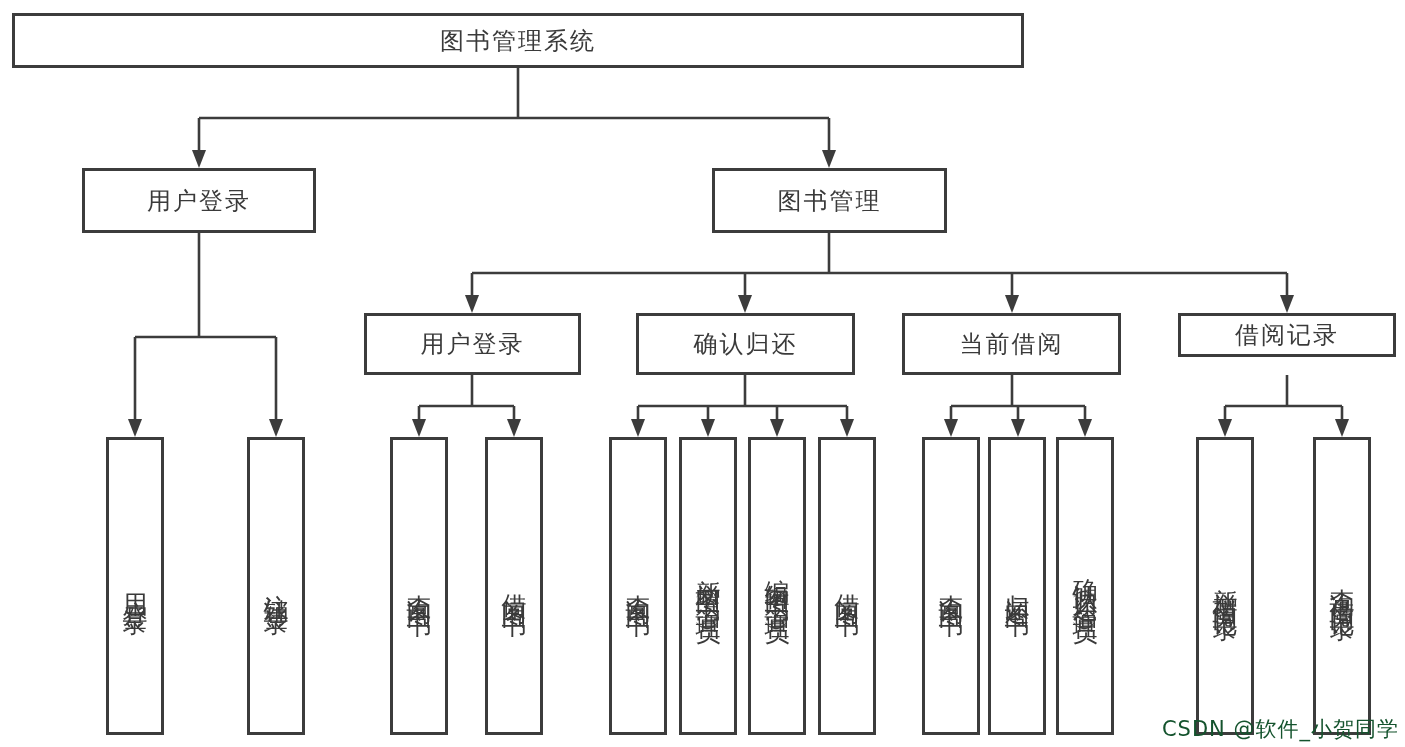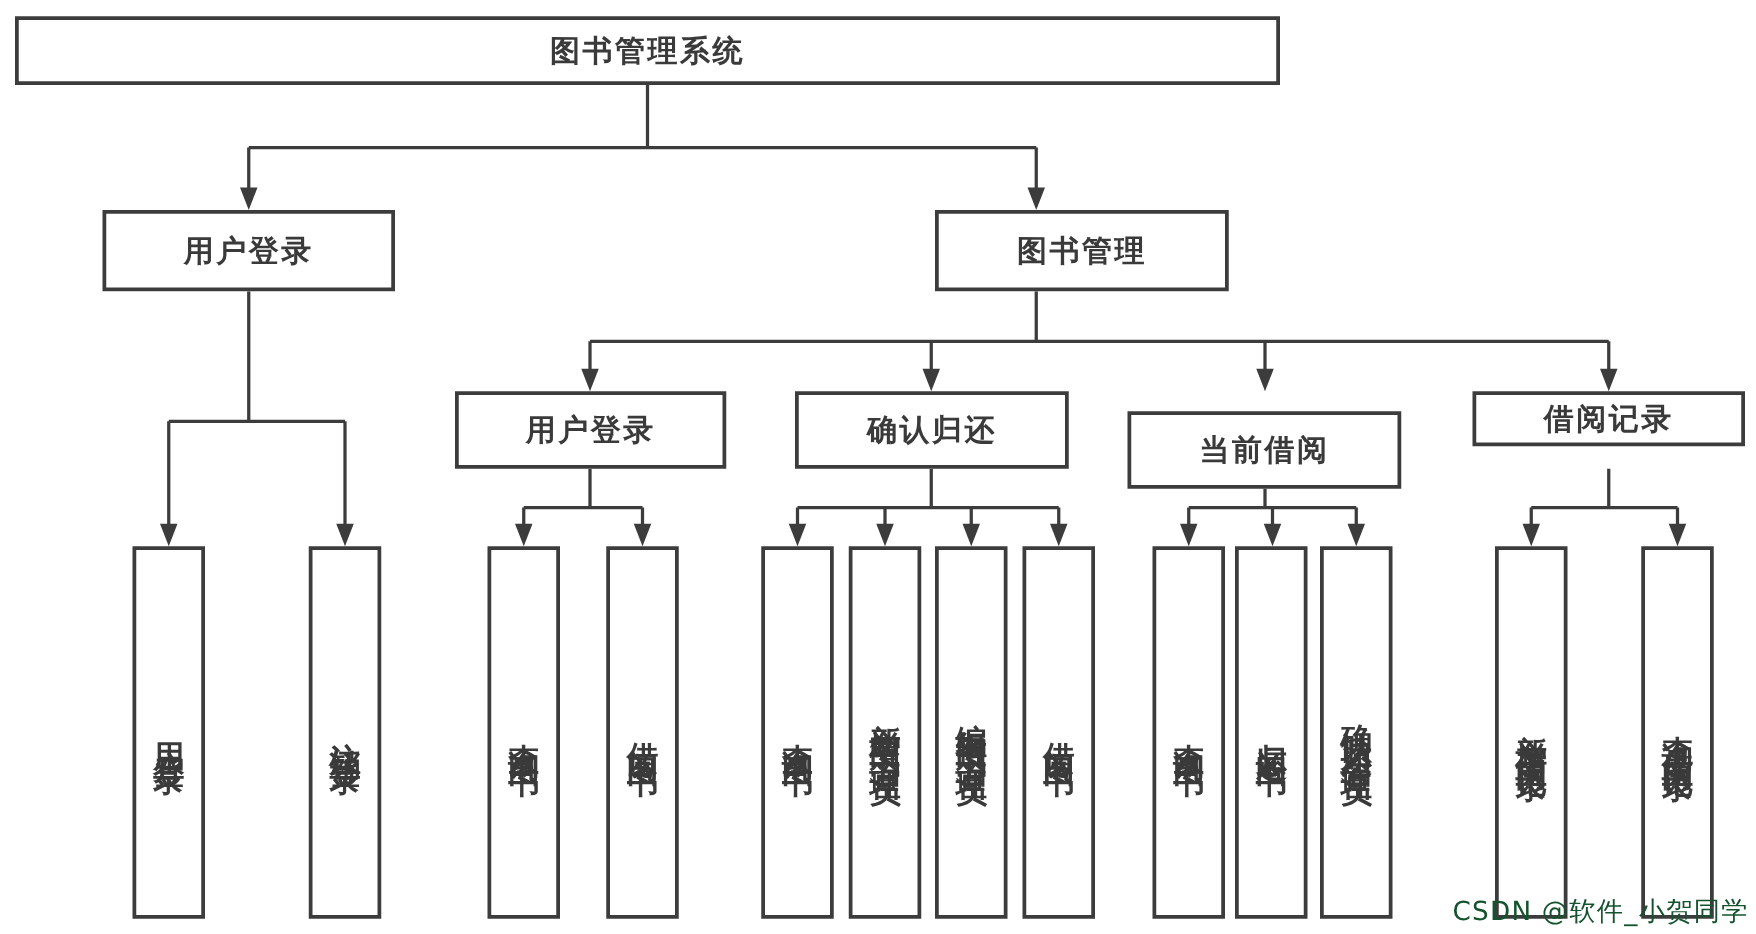--- a/index.html
+++ b/index.html
@@ -12,39 +12,38 @@
   }
   #connectors { position:absolute; left:0; top:0; z-index:0; }
   .box {
     position:absolute;
     box-sizing:border-box;
     background:#ffffff;
     border:3px solid #3c3c3c;
     display:flex; align-items:center; justify-content:center;
     color:#3a3a3a;
     z-index:1;
-    font-weight:bold;
   }
   .hbox { font-size:24px; letter-spacing:2px; }
   .vbox span {
     writing-mode:vertical-rl;
     text-orientation:mixed;
     font-size:25px;
     line-height:1;
     letter-spacing:6px;
     color:#3a3a3a;
     white-space:nowrap;
   }
   
   #n-root   { left:12px;  top:13px;  width:1012px; height:55px; }
   #n-login  { left:82px;  top:168px; width:234px;  height:65px; }
-  #n-mgmt   { left:748px; top:168px; width:235px;  height:65px; }
+  #n-mgmt   { left:712px; top:168px; width:235px;  height:65px; }
   #n-nbr    { left:364px; top:313px; width:217px;  height:62px; }
   #n-bb     { left:636px; top:313px; width:219px;  height:62px; }
-  #n-cb     { left:902px; top:313px; width:219px;  height:62px;margin-top:16px; }
+  #n-cb     { left:902px; top:313px; width:219px;  height:62px; }
   #n-br     { left:1178px;top:313px; width:218px;  height:44px; }
   .leaf     { top:437px; width:58px; height:298px; }
   #l-ulogin { left:106px; }
   #l-logout { left:247px; }
   #l-nbr-q  { left:390px; }
   #l-nbr-b  { left:485px; }
   #l-bb-q   { left:609px; }
   #l-bb-a   { left:679px; }
   #l-bb-e   { left:748px; }
   #l-bb-b   { left:818px; }

